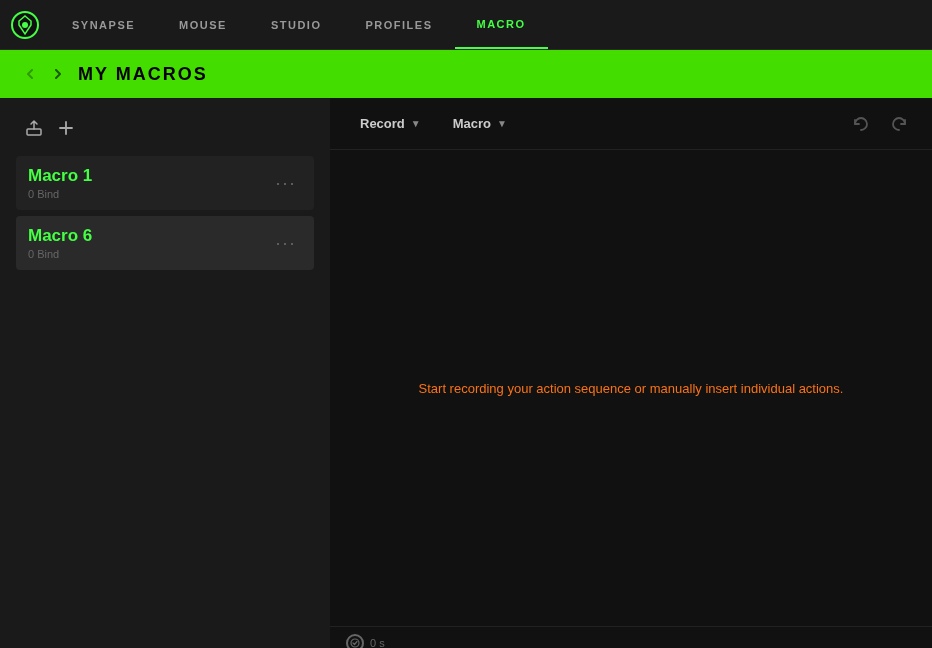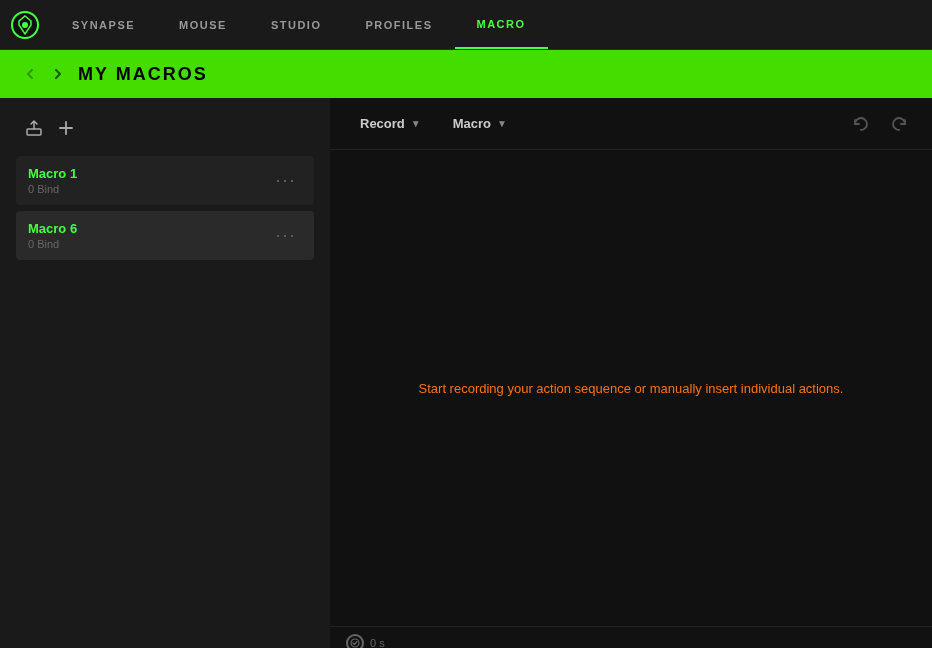--- a/index.html
+++ b/index.html
@@ -142,21 +142,21 @@
       border-radius: 4px;
       padding: 10px 12px;
       margin-bottom: 6px;
       cursor: pointer;
     }
     .macro-item.active { background: #2a2a2a; }
 
     .macro-item-info { flex: 1; }
 
     .macro-item-name {
-      font-size: 13px;
+      font-size: 17px;
       font-weight: 600;
       color: #44ff44;
       margin-bottom: 2px;
     }
 
     .macro-item-bind {
       font-size: 11px;
       color: #666666;
     }
 

